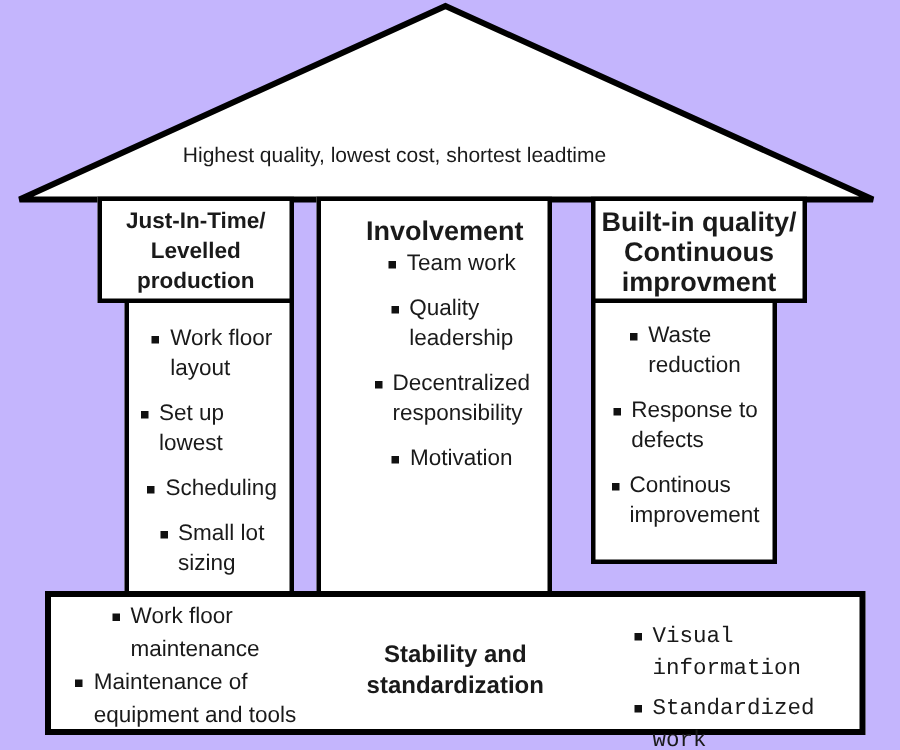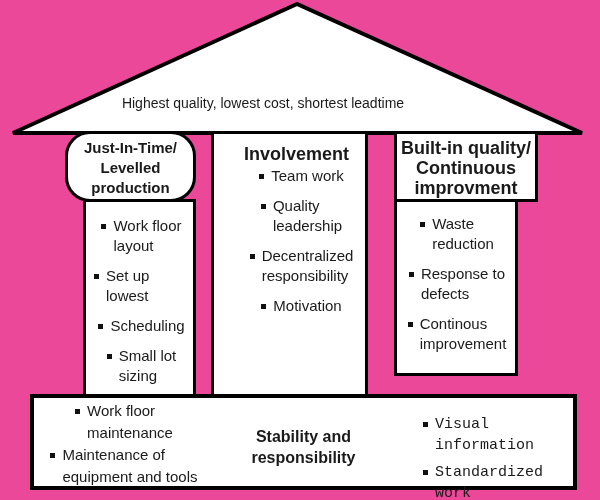--- a/index.html
+++ b/index.html
@@ -1,31 +1,31 @@
 <!DOCTYPE html>
 <html><head>
 <meta charset="utf-8">
 <style>
   * { margin: 0; padding: 0; box-sizing: border-box; }
   html, body { width: 600px; height: 500px; background: #ffffff; }
   body { font-family: "Liberation Sans", "DejaVu Sans", sans-serif; color: #1a1a1a; }
-  .stage { position: relative; width: 600px; height: 500px; background: #ec4899; overflow: hidden; }
+  .stage { position: relative; width: 600px; height: 500px; background: #c4b5fd; overflow: hidden; }
 
   .roof-svg { position: absolute; left: 0; top: 0; width: 600px; height: 140px; }
 
   .roof-slogan {
     position: absolute; left: 13px; top: 94px; width: 500px;
     text-align: center; font-size: 14px; line-height: 18px; color: #1a1a1a;
   }
 
   .box { position: absolute; background: #ffffff; border: 3px solid #000; }
 
   .p1-header { left: 65px;  top: 131px; width: 131px; height: 71px; z-index: 2;
                text-align: center; font-weight: bold; font-size: 15px; line-height: 20px;
-               padding-top: 4px; white-space: pre-line; border-radius: 25px; }
+               padding-top: 4px; white-space: pre-line; }
   .p1-body   { left: 83px;  top: 199px; width: 113px; height: 199px; z-index: 1;
                padding: 14px 4px 0 8px; }
 
   .p2-box    { left: 211px; top: 131px; width: 157px; height: 267px; z-index: 1;
                padding: 8px 6px 0 30px; }
   .p2-title  { font-weight: bold; font-size: 18px; line-height: 24px; }
 
   .p3-header { left: 394px; top: 131px; width: 144px; height: 71px; z-index: 2;
                text-align: center; font-weight: bold; font-size: 18px; line-height: 20px;
                padding-top: 4px; white-space: pre-line; }
@@ -131,21 +131,21 @@
         <span class="bullet"></span>
         <span class="item-text">Work floor
 maintenance</span>
       </div>
       <div class="item">
         <span class="bullet"></span>
         <span class="item-text">Maintenance of
 equipment and tools</span>
       </div>
     </div>
-    <div class="f-center">Stability and responsibility</div>
+    <div class="f-center">Stability and standardization</div>
     <div class="f-right">
       <div class="item">
         <span class="bullet"></span>
         <span class="item-text">Visual information</span>
       </div>
       <div class="item">
         <span class="bullet"></span>
         <span class="item-text">Standardized work</span>
       </div>
     </div>

